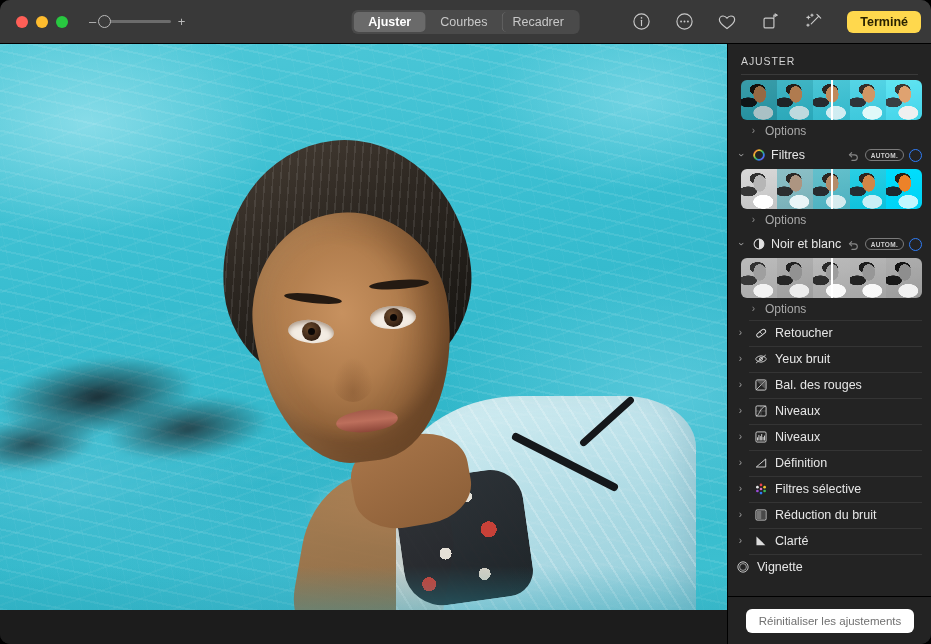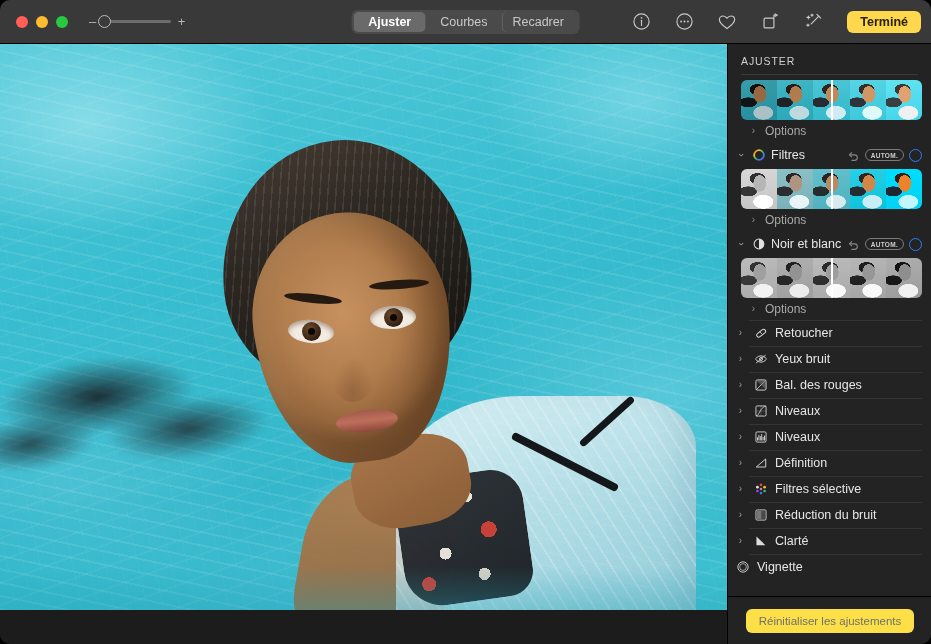--- a/index.html
+++ b/index.html
@@ -317,21 +317,21 @@
   }
   .row-label { font-size: 12.5px; color: #e6e6e6; white-space: nowrap; }
 
   
   .sb-footer {
     position:absolute; left:0; bottom:0; width:204px; height:48px;
     display:flex; align-items:center; justify-content:center;
     border-top: 1px solid #000;
   }
   .reset-btn {
-    background:#fde047; color:#707070;
+    background:#ffffff; color:#707070;
     font-size: 11.5px; border:none; border-radius:6px;
     padding: 6px 13px; white-space:nowrap;
   }
 </style>
 </head>
 <body>
 
 <div class="window">
 
   <div class="titlebar">

